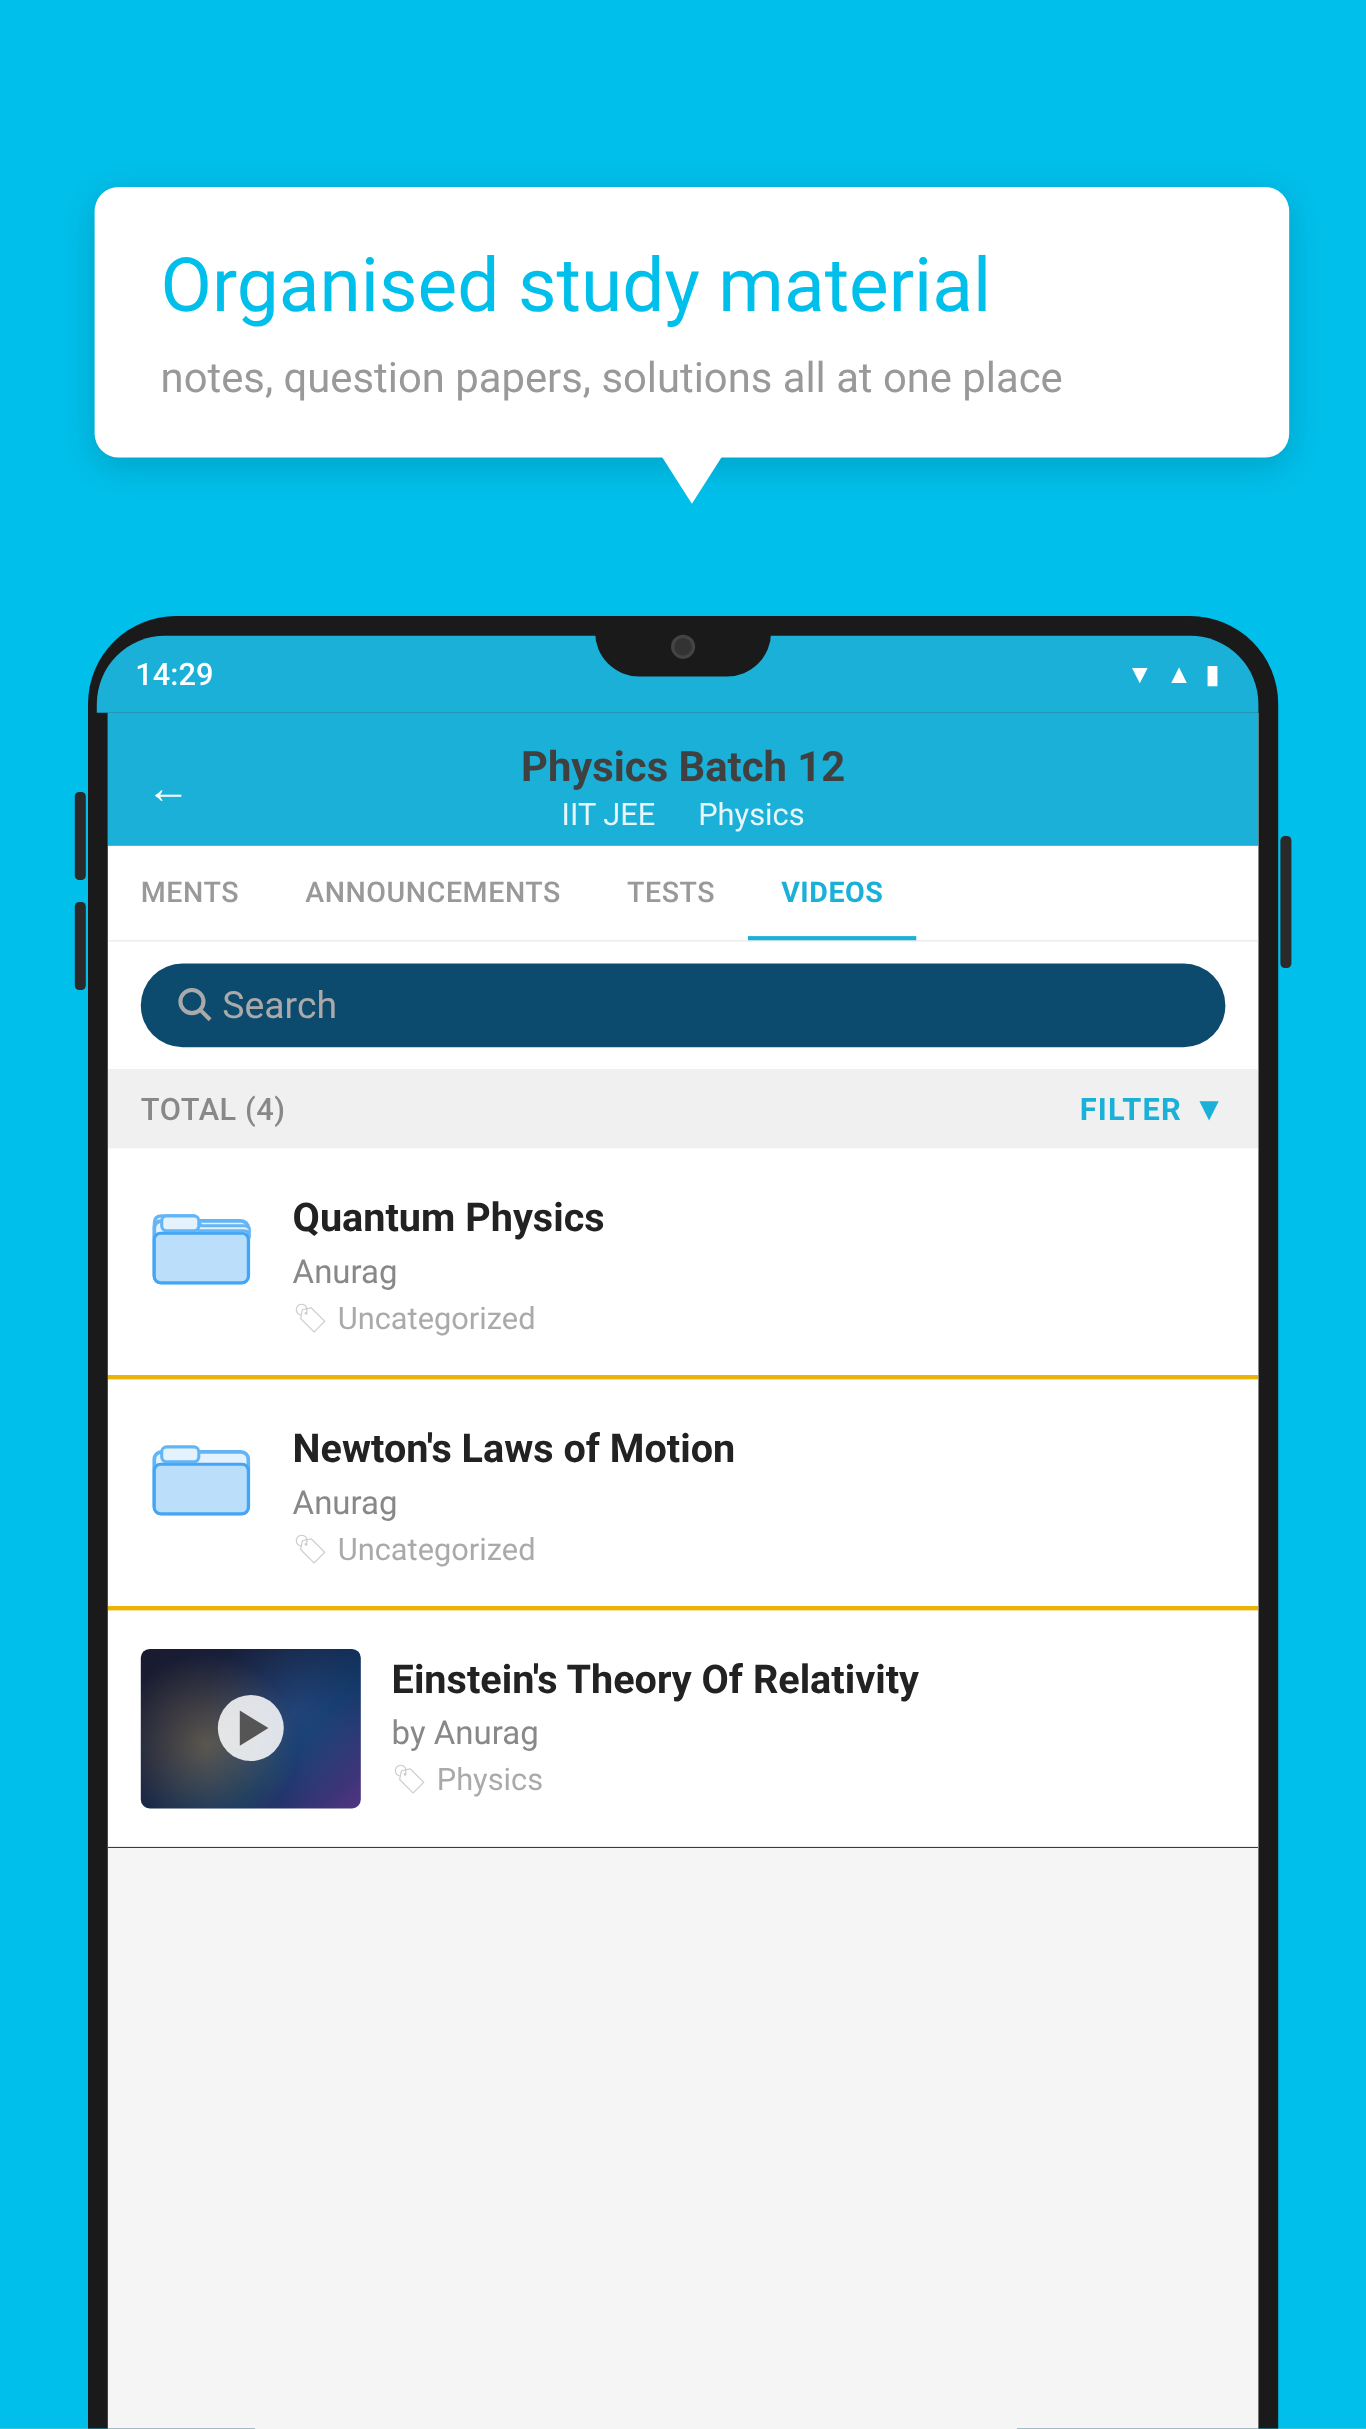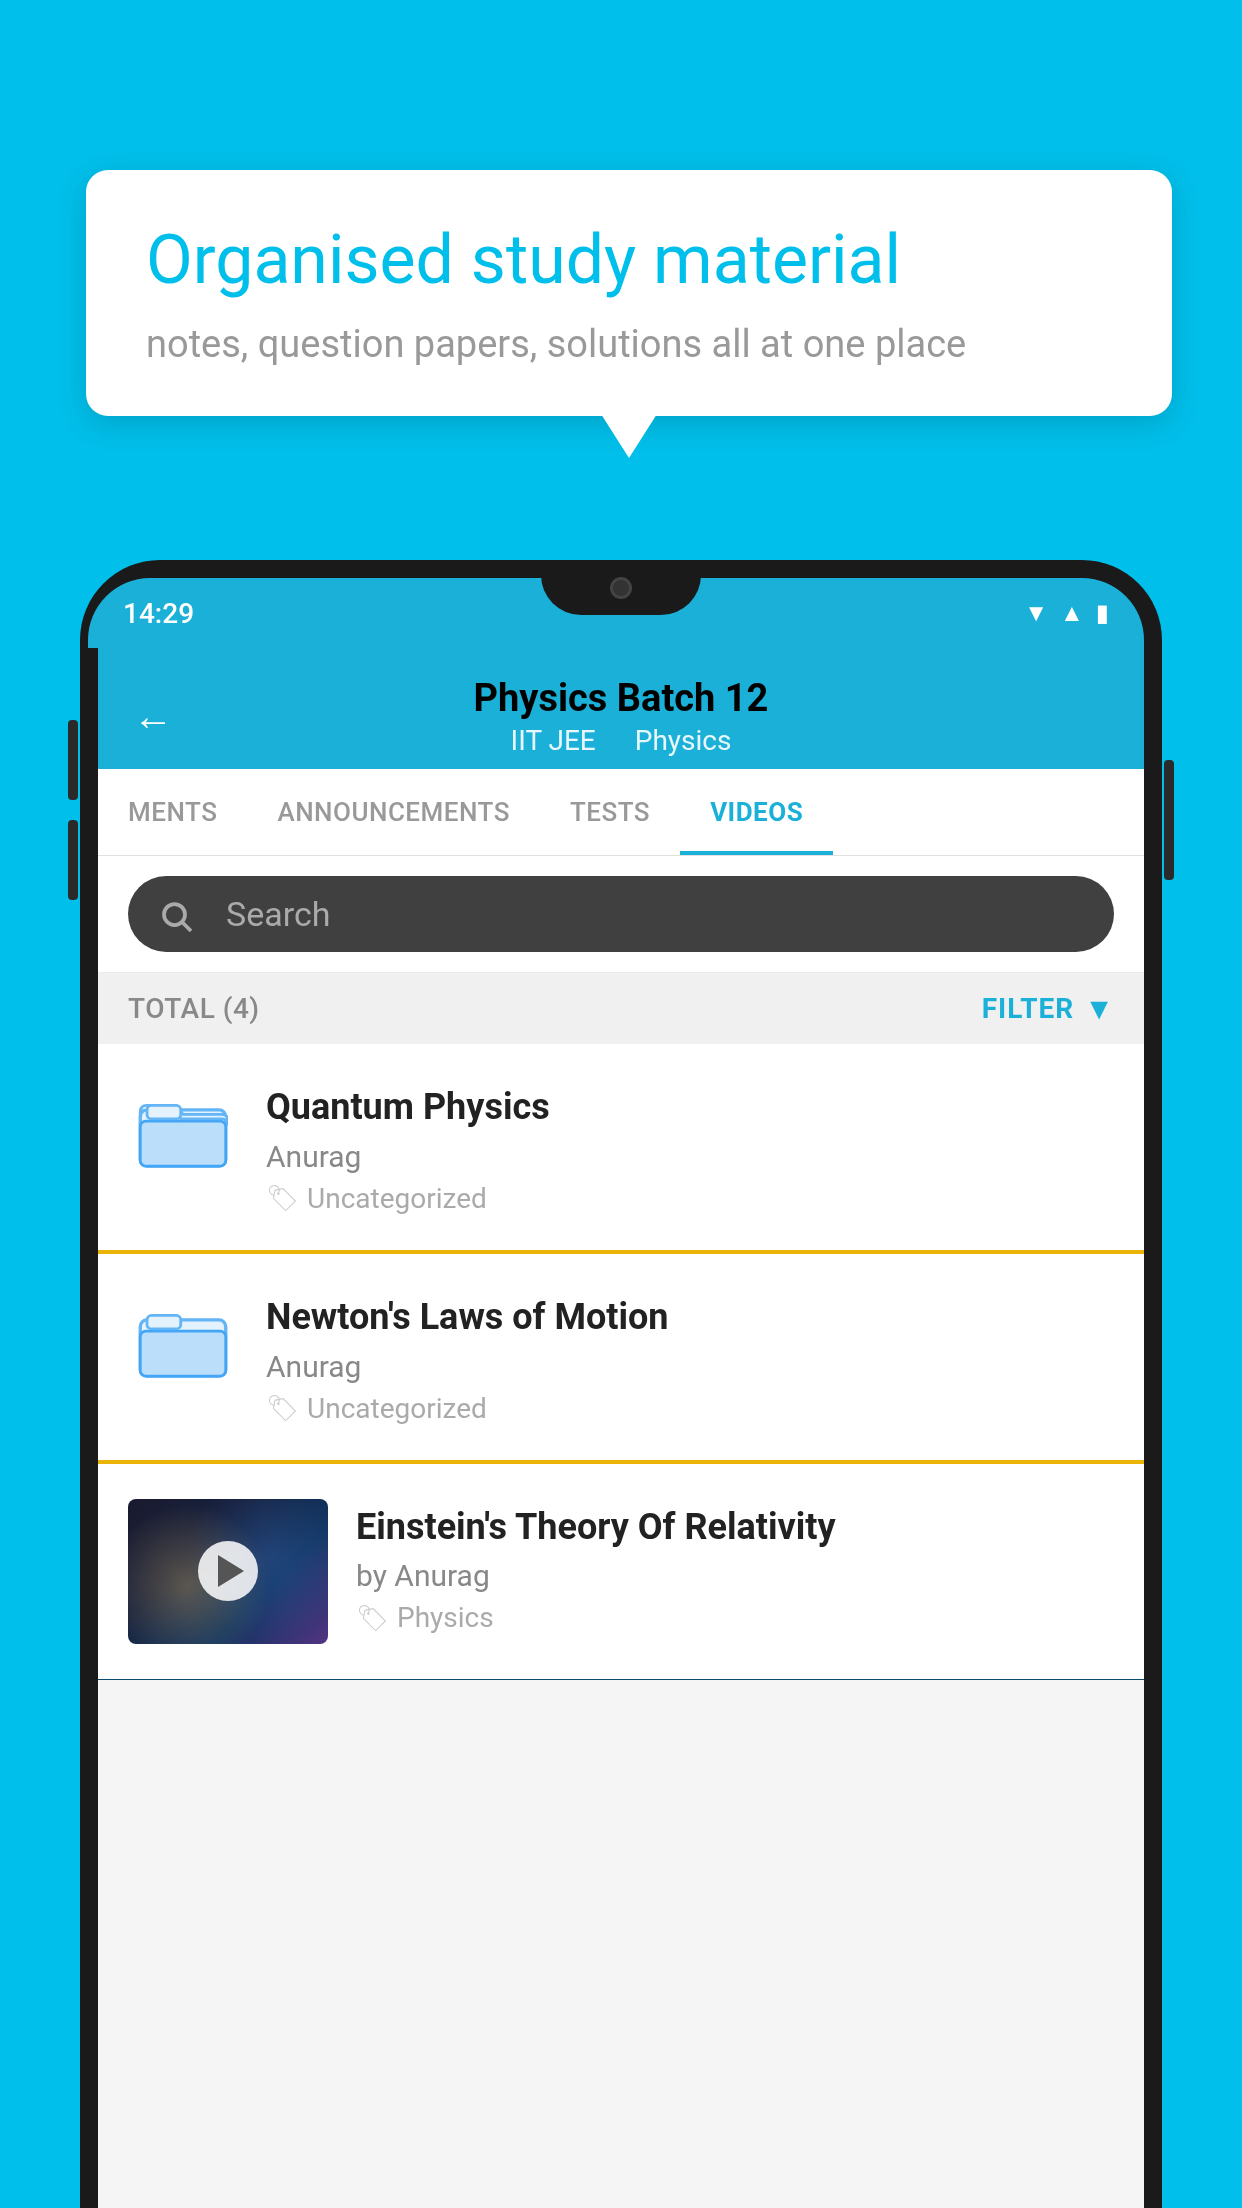--- a/index.html
+++ b/index.html
@@ -159,21 +159,21 @@
       cursor: pointer;
     }
 
     .header-title-group {
       text-align: center;
     }
 
     .header-title {
       font-size: 38px;
       font-weight: 700;
-      color: #000000;
+      color: #404040;
     }
 
     .header-subtitle {
       font-size: 28px;
       color: rgba(255,255,255,0.9);
       margin-top: 4px;
     }
 
     .header-subtitle span {
       margin: 0 8px;
@@ -215,26 +215,26 @@
     }
 
     
     .search-container {
       background: white;
       padding: 20px 30px;
       border-bottom: 1px solid #ebebeb;
     }
 
     .search-box {
-      background: #404040;
+      background: #0c4a6e;
       border-radius: 40px;
       display: flex;
-      align-items: flex-end;
+      align-items: flex-start;
       padding: 18px 30px;
-      gap: 32px;
+      gap: 8px;
     }
 
     .search-icon-svg {
       width: 36px;
       height: 36px;
       color: #aaa;
       flex-shrink: 0;
     }
 
     .search-text {

